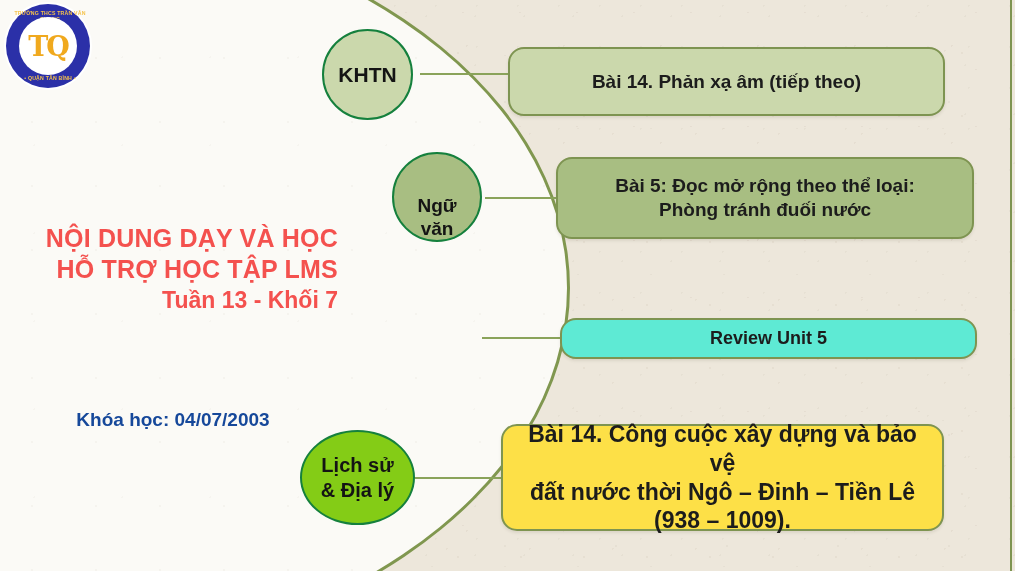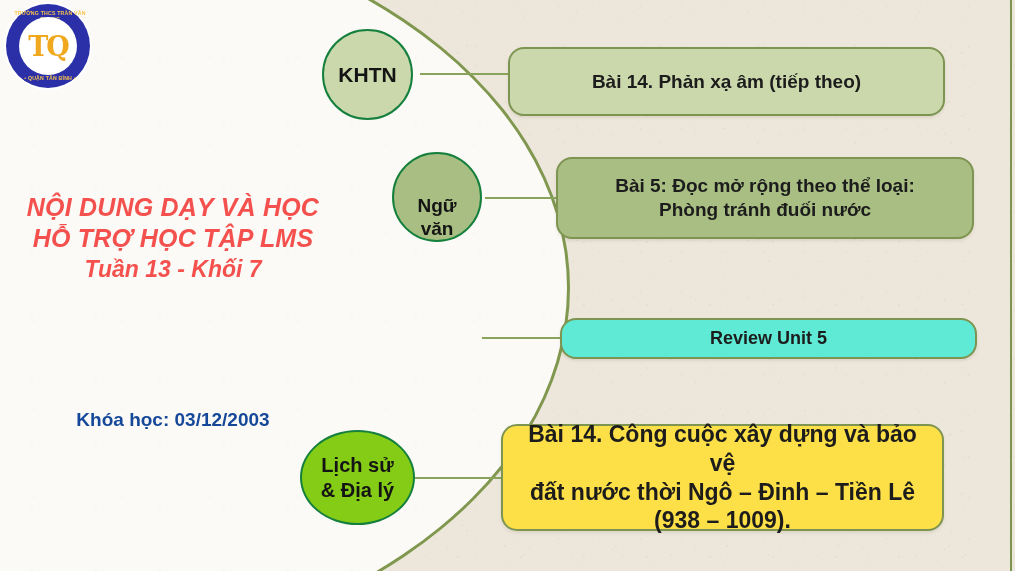--- a/index.html
+++ b/index.html
@@ -88,22 +88,22 @@
     text-align:center;
     font-size:5.2px; font-weight:bold; color:#F5C24B;
     letter-spacing:.2px;
     font-family:"Liberation Sans", sans-serif;
   }
   .logo-arc-top { top:6px; }
   .logo-arc-bot { bottom:7px; }
 
   
   .title-block {
-    position:absolute; left:8px; top:192px; width:330px;
-    text-align:center; z-index:8;font-style:italic;
+    position:absolute; left:8px; top:223px; width:330px;
+    text-align:right; z-index:8;
   }
   .title-line {
     color:#F4514E;
     font-weight:bold;
     font-size:25px;
     line-height:31px;
     letter-spacing:.2px;
     font-family:"Liberation Sans", sans-serif;
   }
   .title-line.sub {
@@ -179,21 +179,21 @@
       </div>
     </div>
   </div>
 
   <div class="title-block">
     <div class="title-line">NỘI DUNG DẠY VÀ HỌC</div>
     <div class="title-line">HỖ TRỢ HỌC TẬP LMS</div>
     <div class="title-line sub">Tuần 13 - Khối 7</div>
   </div>
 
-  <div class="course-line">Khóa học: 03/12/2003</div>
+  <div class="course-line">Khóa học: 04/07/2003</div>
 
   <div class="connector" style="left:420px; top:73px;  width:95px;"></div>
   <div class="connector" style="left:485px; top:197px; width:73px;"></div>
   <div class="connector" style="left:482px; top:337px; width:80px;"></div>
   <div class="connector" style="left:415px; top:477px; width:88px;"></div>
 
   <div class="node" style="left:322px; top:29px; width:91px; height:91px; font-size:21px; background:#CBD8AC;">
     <div>KHTN</div>
   </div>
 

